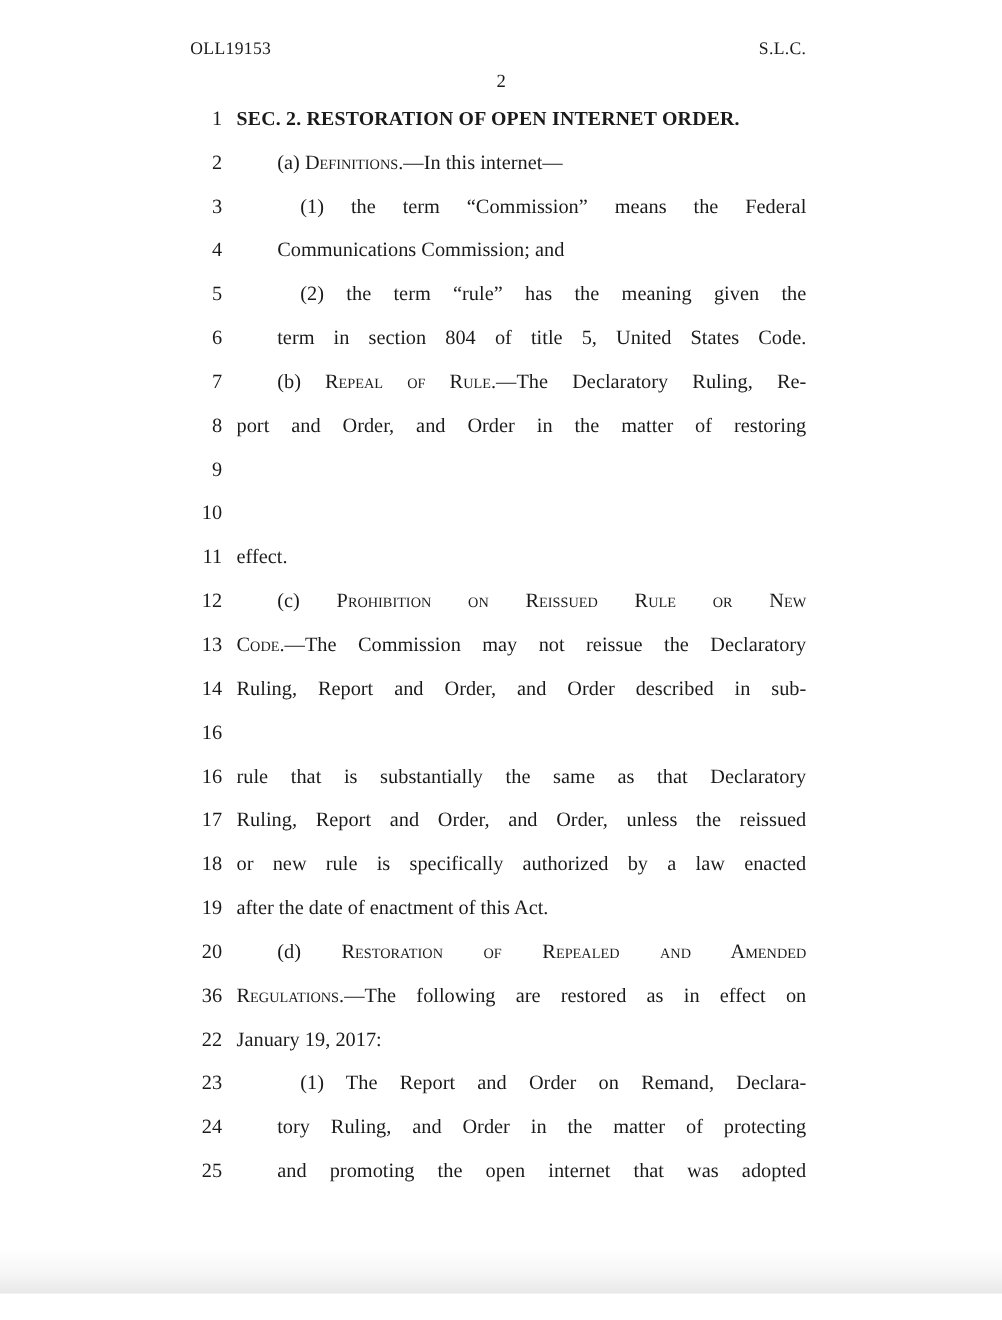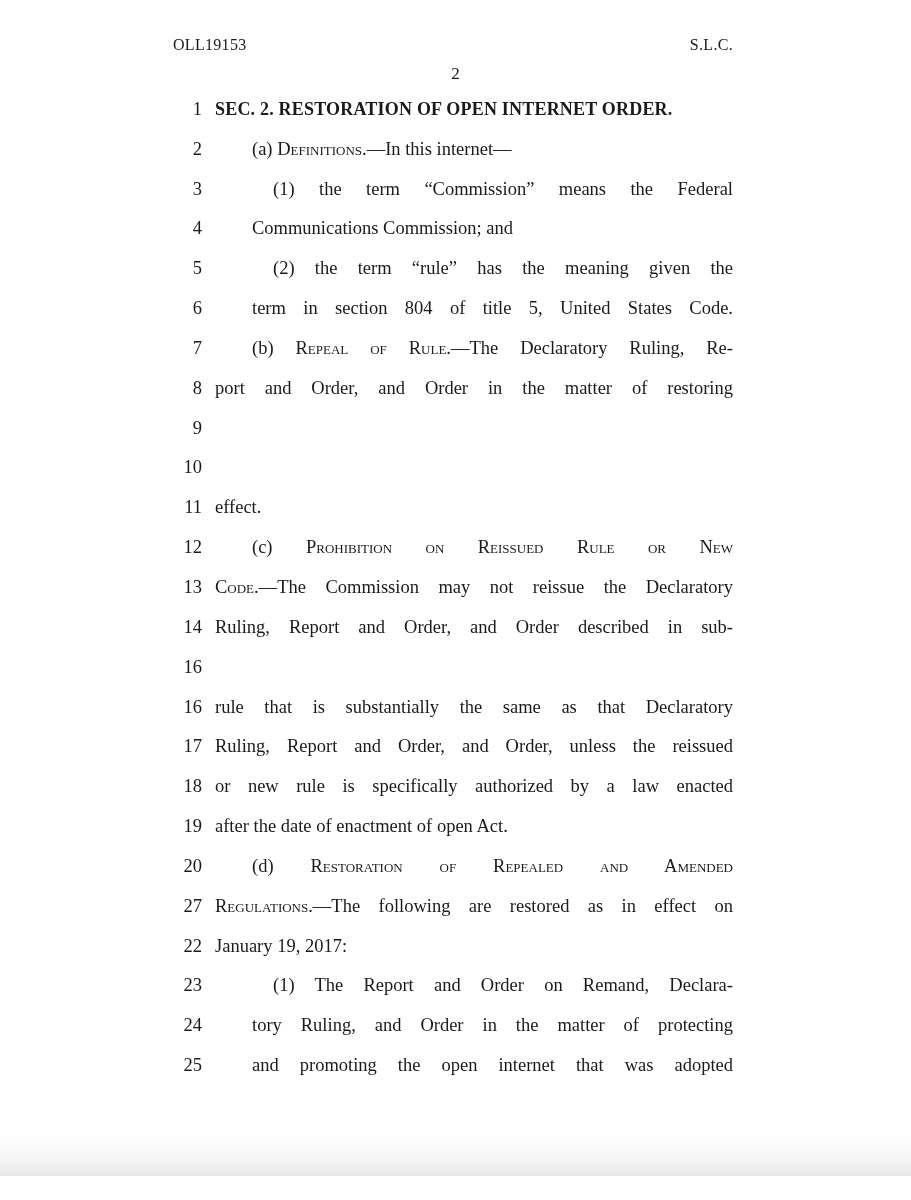--- a/index.html
+++ b/index.html
@@ -140,28 +140,28 @@
       <div class="doc-line">
         <span class="ln">17</span>
         <span class="txt i0 j"><span>Ruling, Report and Order, and Order, unless the reissued</span></span>
       </div>
       <div class="doc-line">
         <span class="ln">18</span>
         <span class="txt i0 j"><span>or new rule is specifically authorized by a law enacted</span></span>
       </div>
       <div class="doc-line">
         <span class="ln">19</span>
-        <span class="txt i0"><span>after the date of enactment of open Act.</span></span>
+        <span class="txt i0"><span>after the date of enactment of this Act.</span></span>
       </div>
       <div class="doc-line">
         <span class="ln">20</span>
         <span class="txt i1 j"><span>(d) </span><span class="sc">Restoration of Repealed and Amended</span></span>
       </div>
       <div class="doc-line">
-        <span class="ln">27</span>
+        <span class="ln">36</span>
         <span class="txt i0 j"><span class="sc">Regulations</span><span>.—The following are restored as in effect on</span></span>
       </div>
       <div class="doc-line">
         <span class="ln">22</span>
         <span class="txt i0"><span>January 19, 2017:</span></span>
       </div>
       <div class="doc-line">
         <span class="ln">23</span>
         <span class="txt i2 j"><span>(1) The Report and Order on Remand, Declara-</span></span>
       </div>

